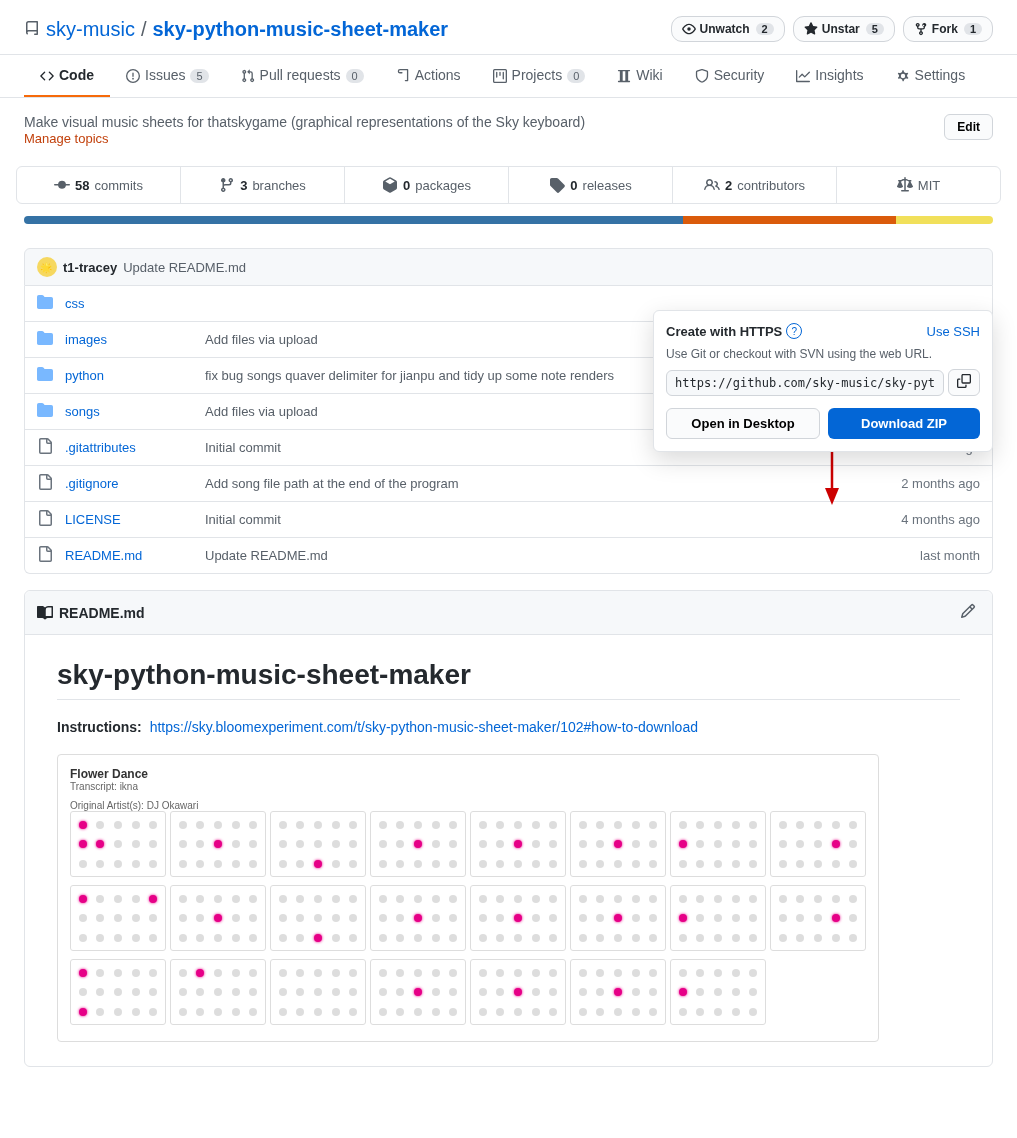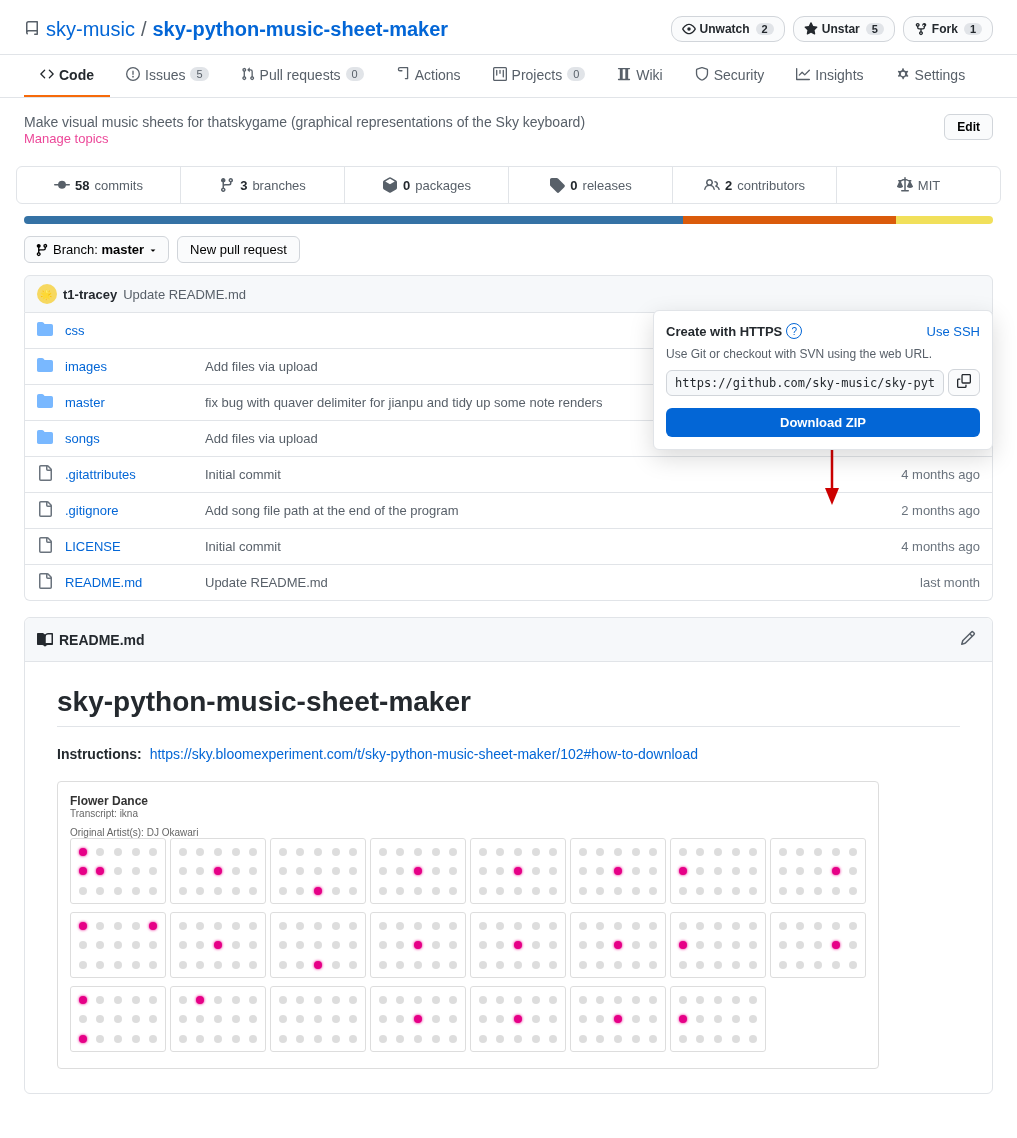--- a/index.html
+++ b/index.html
@@ -12,28 +12,28 @@
     .repo-title .sep { color: #586069; }
     .repo-title .repo-name { color: #0366d6; font-weight: 600; }
     .repo-title svg { color: #586069; }
 
     .repo-actions { display: flex; gap: 8px; align-items: center; }
     .action-btn { display: inline-flex; align-items: center; gap: 4px; padding: 5px 10px; font-size: 12px; font-weight: 600; border: 1px solid #d1d5da; border-radius: 11px; background: #fafbfc; cursor: pointer; color: #24292e; text-decoration: none; }
     .action-btn .count { background: #e1e4e8; border-radius: 20px; padding: 0 6px; font-size: 11px; margin-left: 2px; }
 
     
     .repo-nav { display: flex; padding: 0 24px; border-bottom: 1px solid #e1e4e8; background: #fff; gap: 0; }
-    .nav-tab { display: flex; align-items: flex-start; gap: 5px; padding: 12px 16px; font-size: 14px; border-bottom: 2px solid transparent; cursor: pointer; color: #586069; text-decoration: none; white-space: nowrap; }
+    .nav-tab { display: flex; align-items: flex-end; gap: 5px; padding: 12px 16px; font-size: 14px; border-bottom: 2px solid transparent; cursor: pointer; color: #586069; text-decoration: none; white-space: nowrap; }
     .nav-tab.active { color: #24292e; border-bottom-color: #f66a0a; font-weight: 600; }
     .nav-tab .badge { background: #e1e4e8; border-radius: 20px; padding: 1px 6px; font-size: 11px; }
 
     
     .repo-desc { padding: 16px 24px 8px; }
     .repo-desc p { font-size: 14px; color: #586069; }
-    .manage-topics { color: #ec4899; font-size: 13px; cursor: pointer; }
+    .manage-topics { color: #c2410c; font-size: 13px; cursor: pointer; }
     .edit-btn { float: right; padding: 5px 12px; font-size: 12px; font-weight: 600; border: 1px solid #d1d5da; border-radius: 6px; background: #fafbfc; cursor: pointer; }
 
     
     .stats-bar { display: flex; border: 1px solid #e1e4e8; border-radius: 6px; margin: 0 16px; overflow: hidden; }
     .stat-item { flex: 1; display: flex; align-items: center; justify-content: center; gap: 5px; padding: 10px 0; border-right: 1px solid #e1e4e8; font-size: 13px; color: #586069; cursor: pointer; }
     .stat-item:last-child { border-right: none; }
     .stat-item .stat-count { font-weight: 600; color: #24292e; }
 
     
     .lang-bar { height: 8px; display: flex; margin: 12px 24px 0; border-radius: 4px; overflow: hidden; }
@@ -239,32 +239,20 @@
   </div>
 </div>
 
 <div class="lang-bar">
   <div class="lang-segment" style="width: 68%; background: #3572A5;"></div>
   <div class="lang-segment" style="width: 22%; background: #da5b0b;"></div>
   <div class="lang-segment" style="width: 10%; background: #f1e05a;"></div>
 </div>
 
 <div class="file-controls">
-  <div class="file-controls-left">
-    <button class="branch-btn">
-      <svg width="14" height="14" viewBox="0 0 16 16" fill="currentColor">
-          <path d="M11.75 2.5a.75.75 0 100 1.5.75.75 0 000-1.5zm-2.25.75a2.25 2.25 0 113 2.122V6A2.5 2.5 0 0110 8.5H6a1 1 0 00-1 1v1.128a2.251 2.251 0 11-1.5 0V5.372a2.25 2.25 0 111.5 0v1.836A2.492 2.492 0 016 7h4a1 1 0 001-1v-.628A2.25 2.25 0 019.5 3.25zM4.25 12a.75.75 0 100 1.5.75.75 0 000-1.5zM3.5 3.25a.75.75 0 111.5 0 .75.75 0 01-1.5 0z"></path>
-        </svg>
-      <span>Branch: <strong>master</strong></span>
-      <svg width="10" height="10" viewBox="0 0 16 16" fill="currentColor">
-          <path d="M4.427 7.427l3.396 3.396a.25.25 0 00.354 0l3.396-3.396A.25.25 0 0011.396 7H4.604a.25.25 0 00-.177.427z"></path>
-        </svg>
-    </button>
-    <button class="pr-btn">New pull request</button>
-  </div>
 </div>
 
 <div class="clone-dropdown" style="position: absolute; top: 310px; right: 24px;">
   <div class="clone-dropdown-header">
     <div style="display:flex; align-items:center; gap:4px;">
       <span class="clone-title">Create with HTTPS</span>
       <span style="color:#0366d6; font-size:13px; border: 1px solid #0366d6; border-radius:50%; width:16px; height:16px; display:inline-flex; align-items:center; justify-content:center; font-size:10px; cursor:pointer;">?</span>
     </div>
     <a class="use-ssh">Use SSH</a>
   </div>
@@ -272,20 +260,21 @@
   <div class="clone-url-row">
     <input class="clone-url-input" type="text" value="https://github.com/sky-music/sky-pyth" readonly="" style="">
     <button class="copy-btn">
       <svg width="14" height="14" viewBox="0 0 16 16" fill="currentColor">
           <path d="M0 6.75C0 5.784.784 5 1.75 5h1.5a.75.75 0 010 1.5h-1.5a.25.25 0 00-.25.25v7.5c0 .138.112.25.25.25h7.5a.25.25 0 00.25-.25v-1.5a.75.75 0 011.5 0v1.5A1.75 1.75 0 019.25 16h-7.5A1.75 1.75 0 010 14.25v-7.5z"></path>
           <path d="M5 1.75C5 .784 5.784 0 6.75 0h7.5C15.216 0 16 .784 16 1.75v7.5A1.75 1.75 0 0114.25 11h-7.5A1.75 1.75 0 015 9.25v-7.5zm1.75-.25a.25.25 0 00-.25.25v7.5c0 .138.112.25.25.25h7.5a.25.25 0 00.25-.25v-7.5a.25.25 0 00-.25-.25h-7.5z"></path>
         </svg>
     </button>
   </div>
   <div class="clone-actions">
+    <button class="open-desktop-btn">Open in Desktop</button>
     <button class="download-zip-btn">Download ZIP</button>
   </div>
 </div>
 
 <div style="position: absolute; top: 430px; right: 170px; z-index: 50;">
   <svg width="30" height="80" viewBox="0 0 30 80" fill="none">
     <line x1="15" y1="0" x2="15" y2="65" stroke="#cc0000" stroke-width="2.5"></line>
     <polygon points="15,75 8,58 22,58" fill="#cc0000"></polygon>
   </svg>
 </div>
@@ -318,22 +307,22 @@
     <span class="file-desc">Add files via upload</span>
     <span class="file-time"></span>
   </div>
 
   <div class="file-row">
     <span class="file-icon">
       <svg width="16" height="16" viewBox="0 0 16 16" fill="#79b8ff">
           <path d="M1.75 1A1.75 1.75 0 000 2.75v10.5C0 14.216.784 15 1.75 15h12.5A1.75 1.75 0 0016 13.25v-8.5A1.75 1.75 0 0014.25 3h-6.5a.25.25 0 01-.2-.1l-.9-1.2C6.07 1.26 5.582 1 5.053 1H1.75z"></path>
         </svg>
     </span>
-    <span class="file-name">master</span>
-    <span class="file-desc">fix bug with quaver delimiter for jianpu and tidy up some note renders</span>
+    <span class="file-name">python</span>
+    <span class="file-desc">fix bug songs quaver delimiter for jianpu and tidy up some note renders</span>
     <span class="file-time"></span>
   </div>
 
   <div class="file-row">
     <span class="file-icon">
       <svg width="16" height="16" viewBox="0 0 16 16" fill="#79b8ff">
           <path d="M1.75 1A1.75 1.75 0 000 2.75v10.5C0 14.216.784 15 1.75 15h12.5A1.75 1.75 0 0016 13.25v-8.5A1.75 1.75 0 0014.25 3h-6.5a.25.25 0 01-.2-.1l-.9-1.2C6.07 1.26 5.582 1 5.053 1H1.75z"></path>
         </svg>
     </span>
     <span class="file-name">songs</span>

